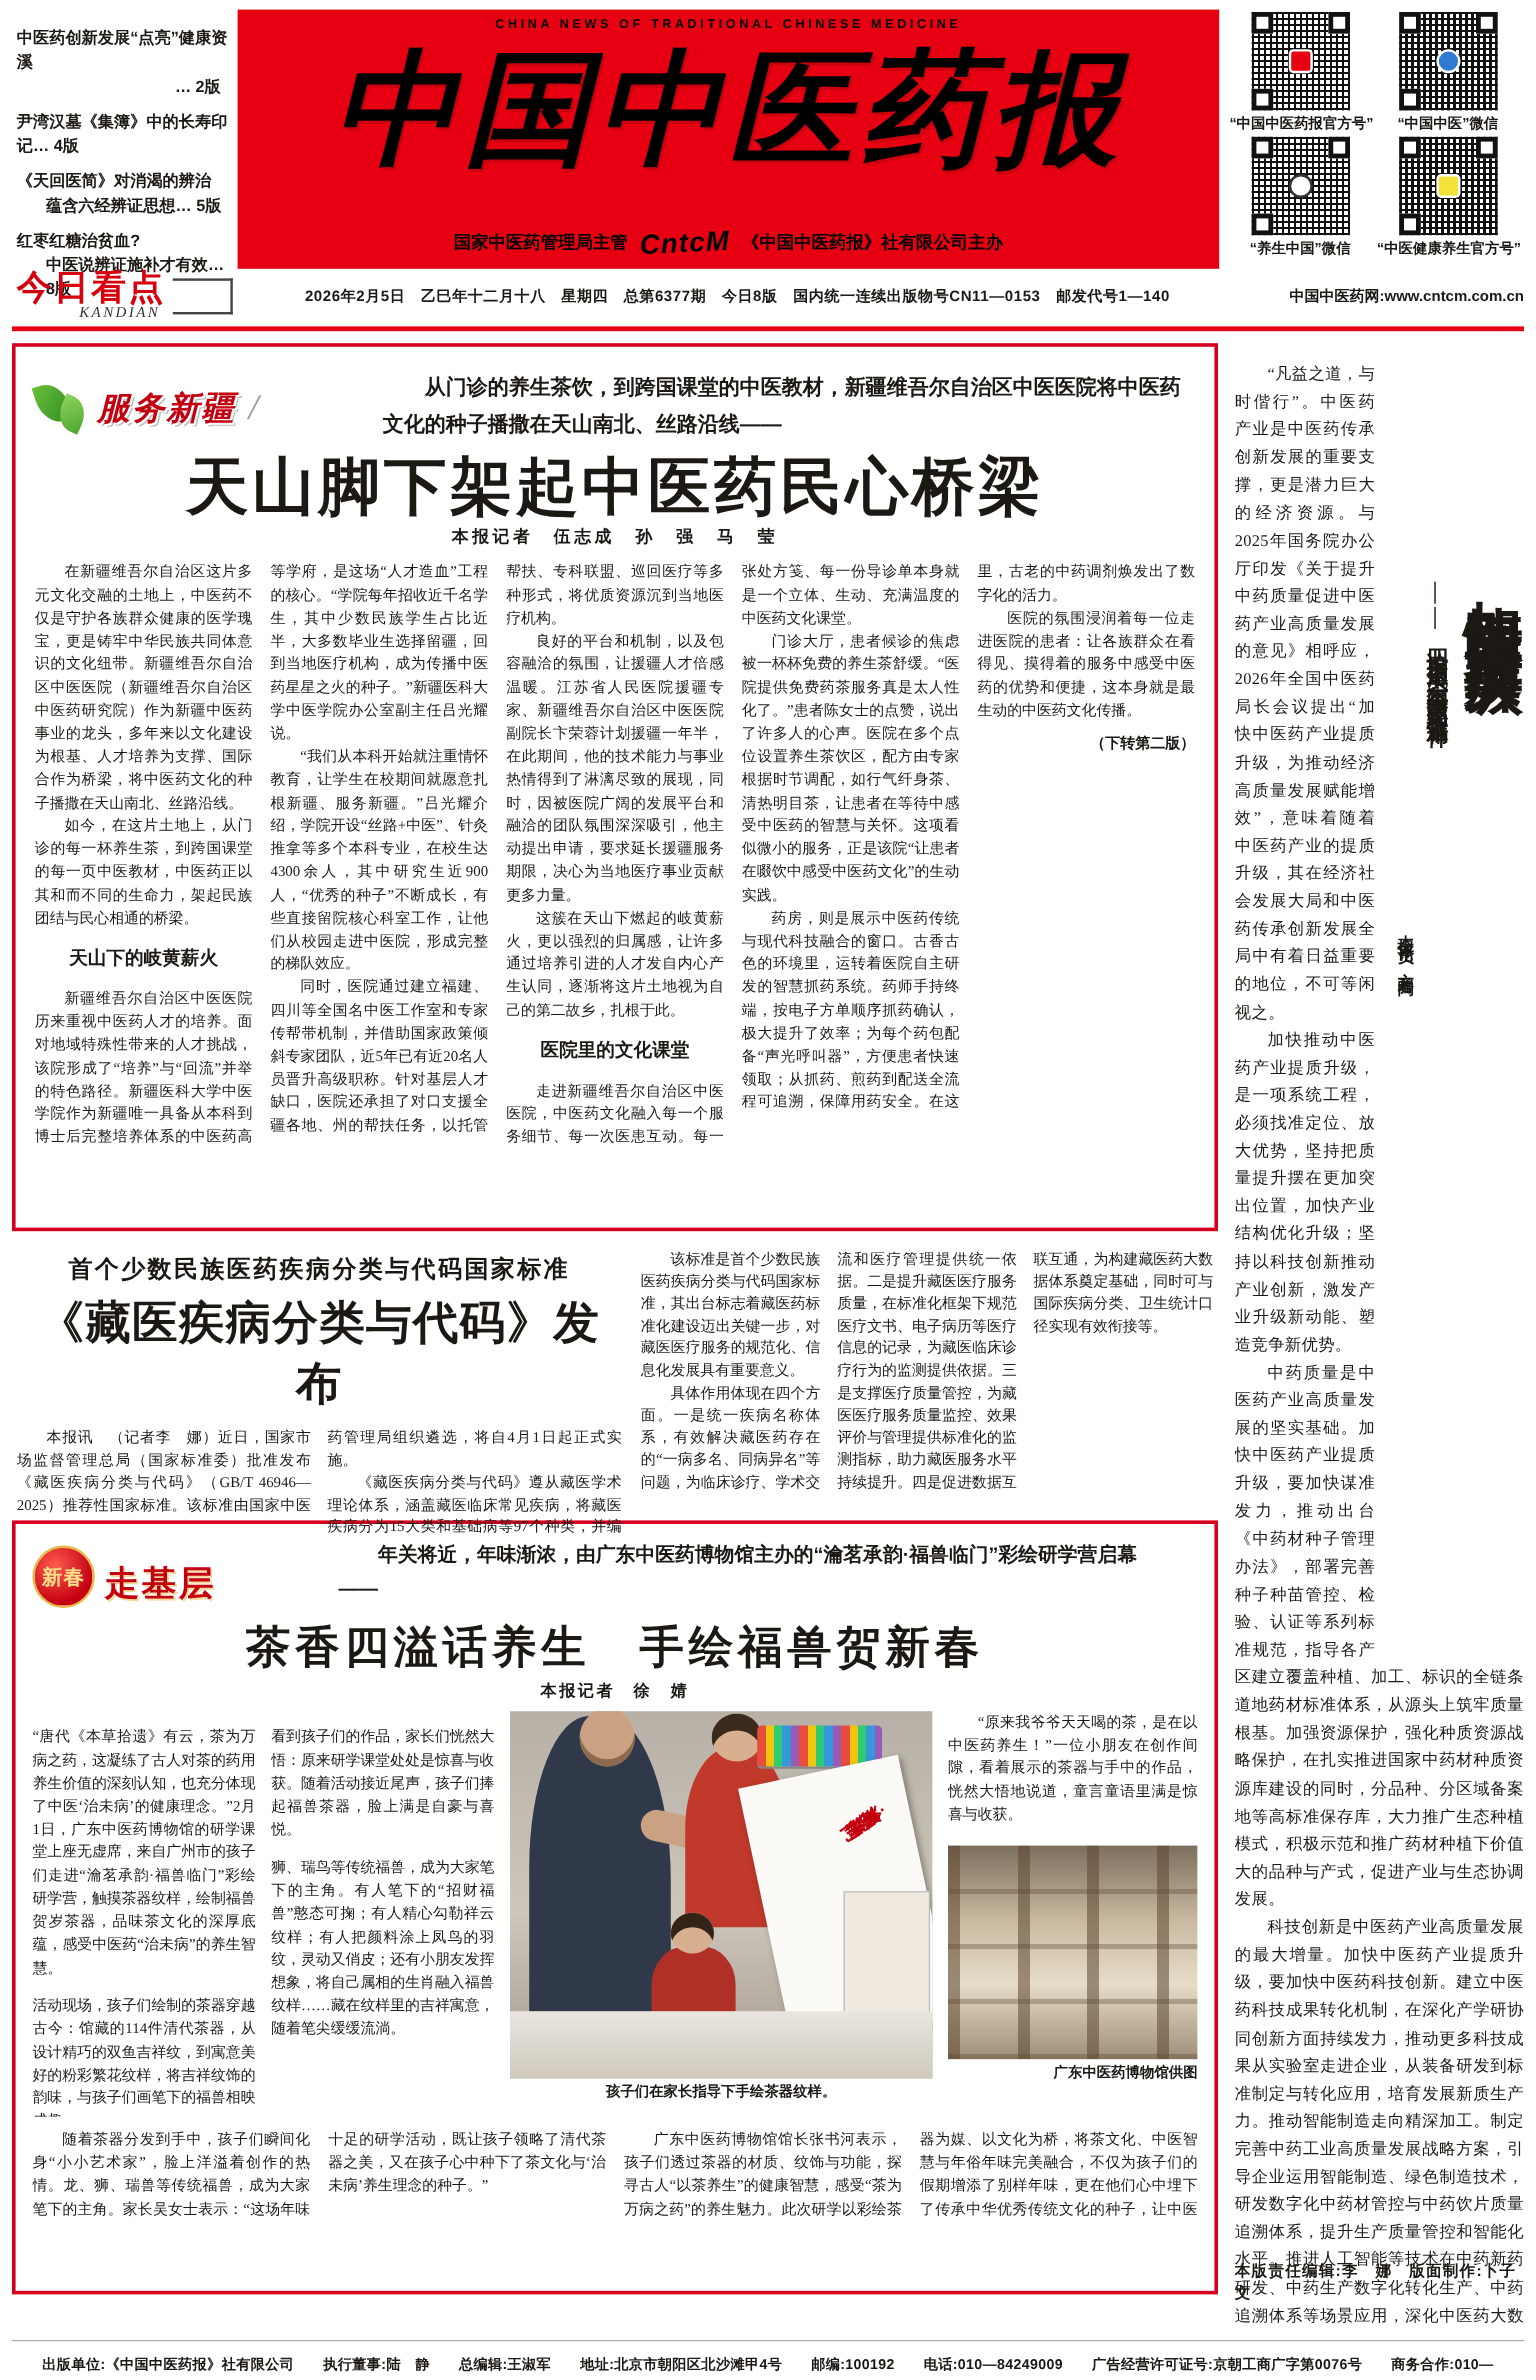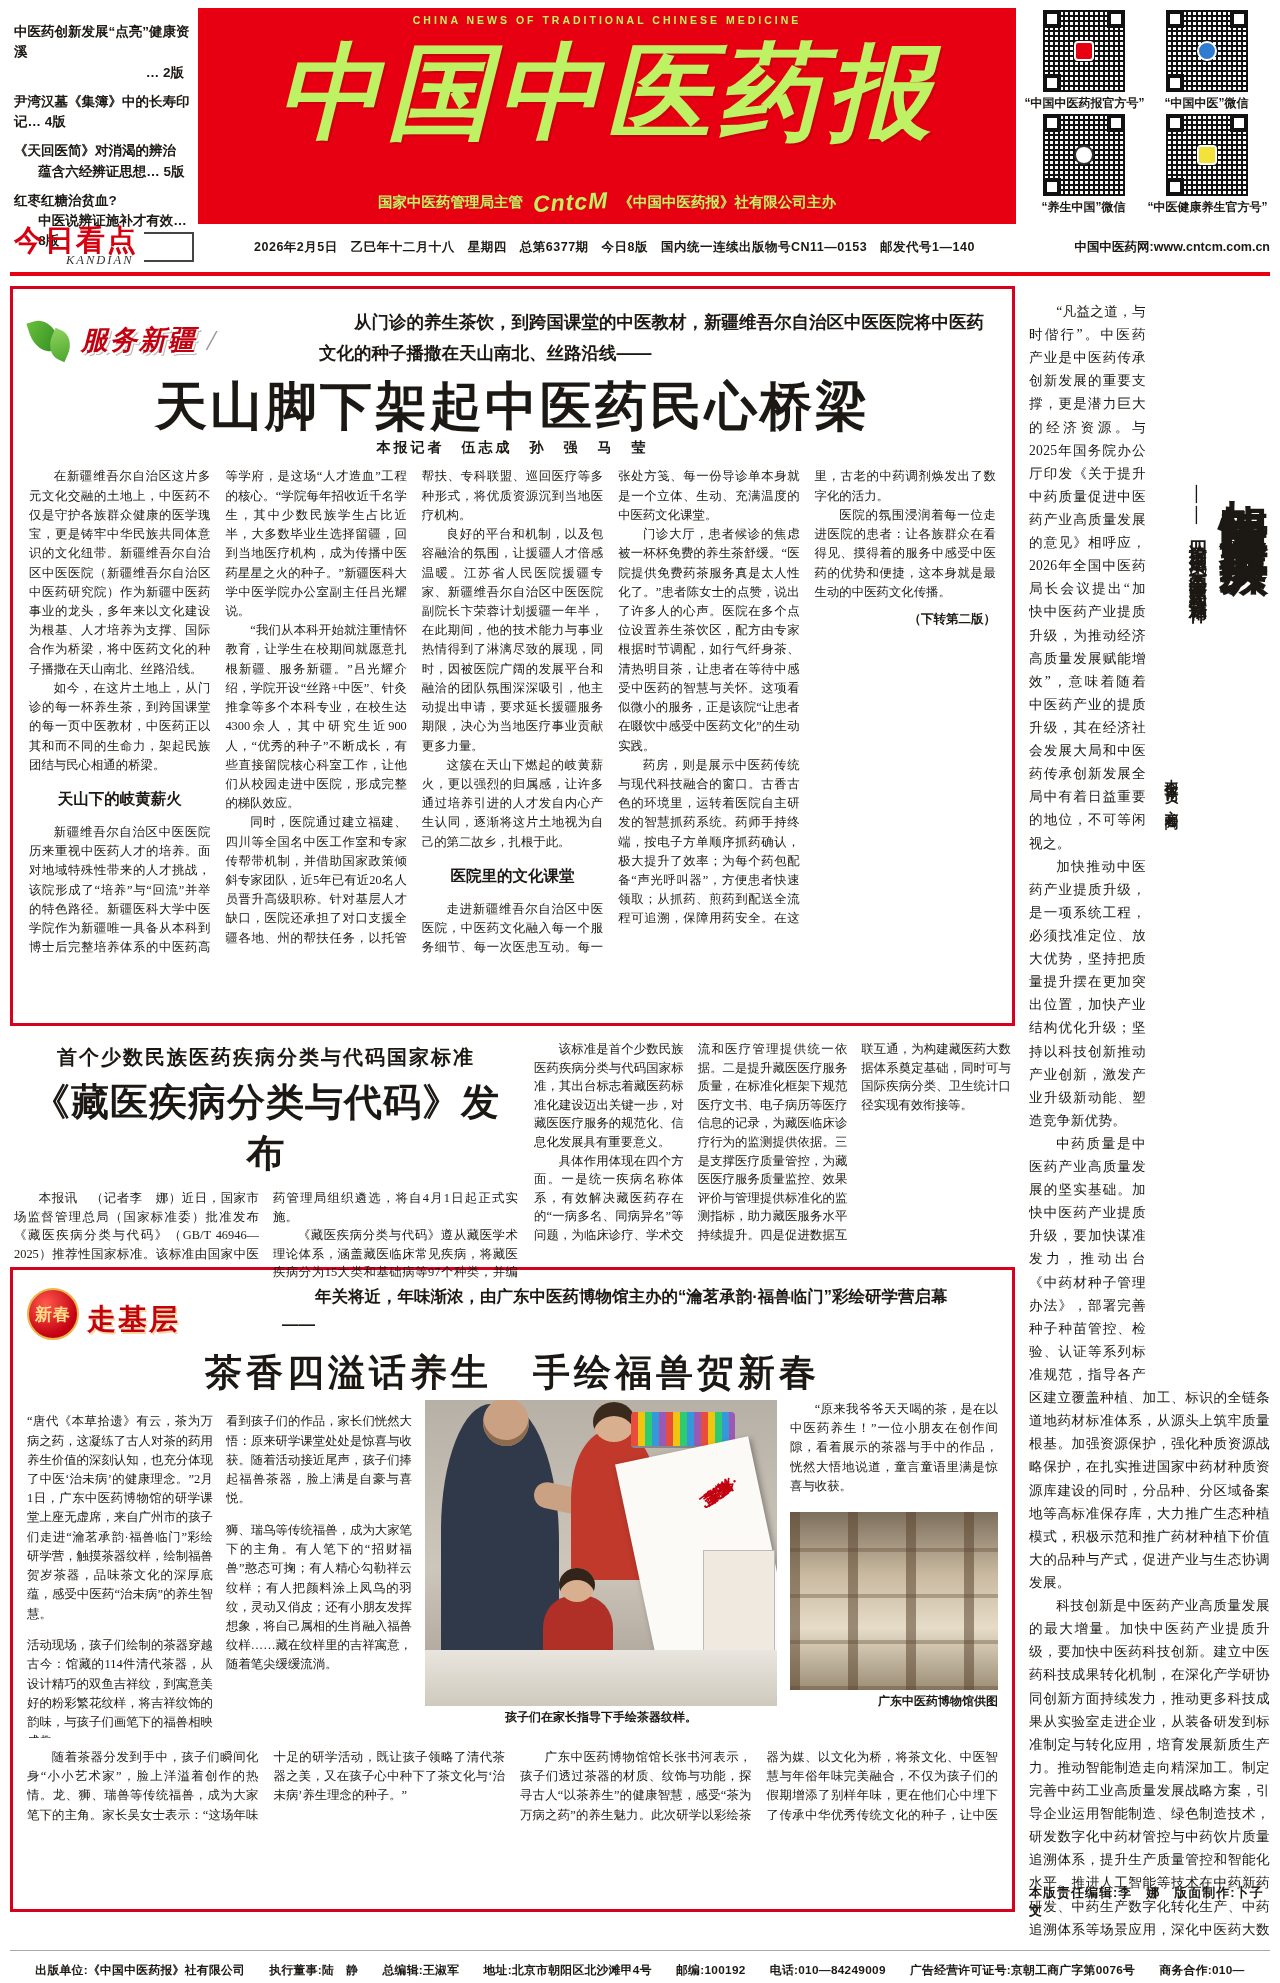--- a/index.html
+++ b/index.html
@@ -5,21 +5,21 @@
   html,body{margin:0;padding:0;background:#fff;color:#1c1814;}
   body{width:1280px;font-family:"Liberation Serif","DejaVu Serif",serif;}
   .page{width:1280px;min-height:1983px;position:relative;background:#fff;overflow:hidden;}
 
   
   .header{display:flex;padding:8px 10px 0 10px;height:224px;box-sizing:border-box;}
   .head-left{width:188px;padding:14px 8px 0 4px;box-sizing:border-box;}
   .hl-item{font-family:"Liberation Sans","DejaVu Sans",sans-serif;font-weight:700;font-size:13.5px;line-height:1.5;margin-bottom:9px;}
   .hl-l2{text-align:right;padding-right:6px;}
   .hl-ind{padding-left:1.8em;text-align:left;}
-  .masthead{flex:0 0 818px;background:#e60012;color:#bef264;position:relative;text-align:center;box-sizing:border-box;padding-top:6px;}
+  .masthead{flex:0 0 818px;background:#e60012;color:#000000;position:relative;text-align:center;box-sizing:border-box;padding-top:6px;}
   .mh-eng{font-family:"Liberation Sans","DejaVu Sans",sans-serif;font-size:10.5px;letter-spacing:3px;font-weight:700;}
   .mh-title{font-size:104px;line-height:1.28;font-weight:900;font-style:italic;letter-spacing:6px;white-space:nowrap;font-family:"Liberation Serif","DejaVu Serif",serif;text-shadow:2px 2px 0 rgba(180,0,10,.5);}
   .mh-sub{position:absolute;bottom:8px;left:0;right:0;font-size:14.5px;font-weight:700;font-family:"Liberation Sans","DejaVu Sans",sans-serif;display:flex;justify-content:center;align-items:center;gap:10px;}
   .mh-logo{font-style:italic;font-weight:900;font-size:23px;letter-spacing:1px;transform:rotate(-3deg);}
   .head-right{flex:1;display:flex;flex-wrap:wrap;justify-content:space-around;align-content:flex-start;padding:2px 2px 0 6px;box-sizing:border-box;}
   .qr{width:118px;text-align:center;margin-bottom:2px;}
   .qr-box{width:82px;height:82px;margin:0 auto;position:relative;
     background:
       repeating-linear-gradient(0deg,#111 0 2px,transparent 2px 5px),
       repeating-linear-gradient(90deg,#111 0 2px,transparent 2px 5px);
@@ -257,20 +257,21 @@
         <div class="sp-top">
           <div class="sp-badge">
             <div class="badge-circle">
               <span>新春</span>
             </div>
             <span class="badge-word">走基层</span>
           </div>
           <div class="sp-intro">年关将近，年味渐浓，由广东中医药博物馆主办的“瀹茗承韵·福兽临门”彩绘研学营启幕——</div>
         </div>
         <div class="sp-headline">茶香四溢话养生　手绘福兽贺新春</div>
+        <div class="sp-byline">本报记者　徐　婧</div>
 
         <div class="sp-rowA">
           <div class="sp-colA">
             <p>“唐代《本草拾遗》有云，茶为万病之药，这凝练了古人对茶的药用养生价值的深刻认知，也充分体现了中医‘治未病’的健康理念。”2月1日，广东中医药博物馆的研学课堂上座无虚席，来自广州市的孩子们走进“瀹茗承韵·福兽临门”彩绘研学营，触摸茶器纹样，绘制福兽贺岁茶器，品味茶文化的深厚底蕴，感受中医药“治未病”的养生智慧。</p>
             <p>活动现场，孩子们绘制的茶器穿越古今：馆藏的114件清代茶器，从设计精巧的双鱼吉祥纹，到寓意美好的粉彩繁花纹样，将吉祥纹饰的韵味，与孩子们画笔下的福兽相映成趣。</p>
           </div>
           <div class="sp-colB">
             <p>看到孩子们的作品，家长们恍然大悟：原来研学课堂处处是惊喜与收获。随着活动接近尾声，孩子们捧起福兽茶器，脸上满是自豪与喜悦。</p>
             <p>狮、瑞鸟等传统福兽，成为大家笔下的主角。有人笔下的“招财福兽”憨态可掬；有人精心勾勒祥云纹样；有人把颜料涂上凤鸟的羽纹，灵动又俏皮；还有小朋友发挥想象，将自己属相的生肖融入福兽纹样……藏在纹样里的吉祥寓意，随着笔尖缓缓流淌。</p>
           </div>

